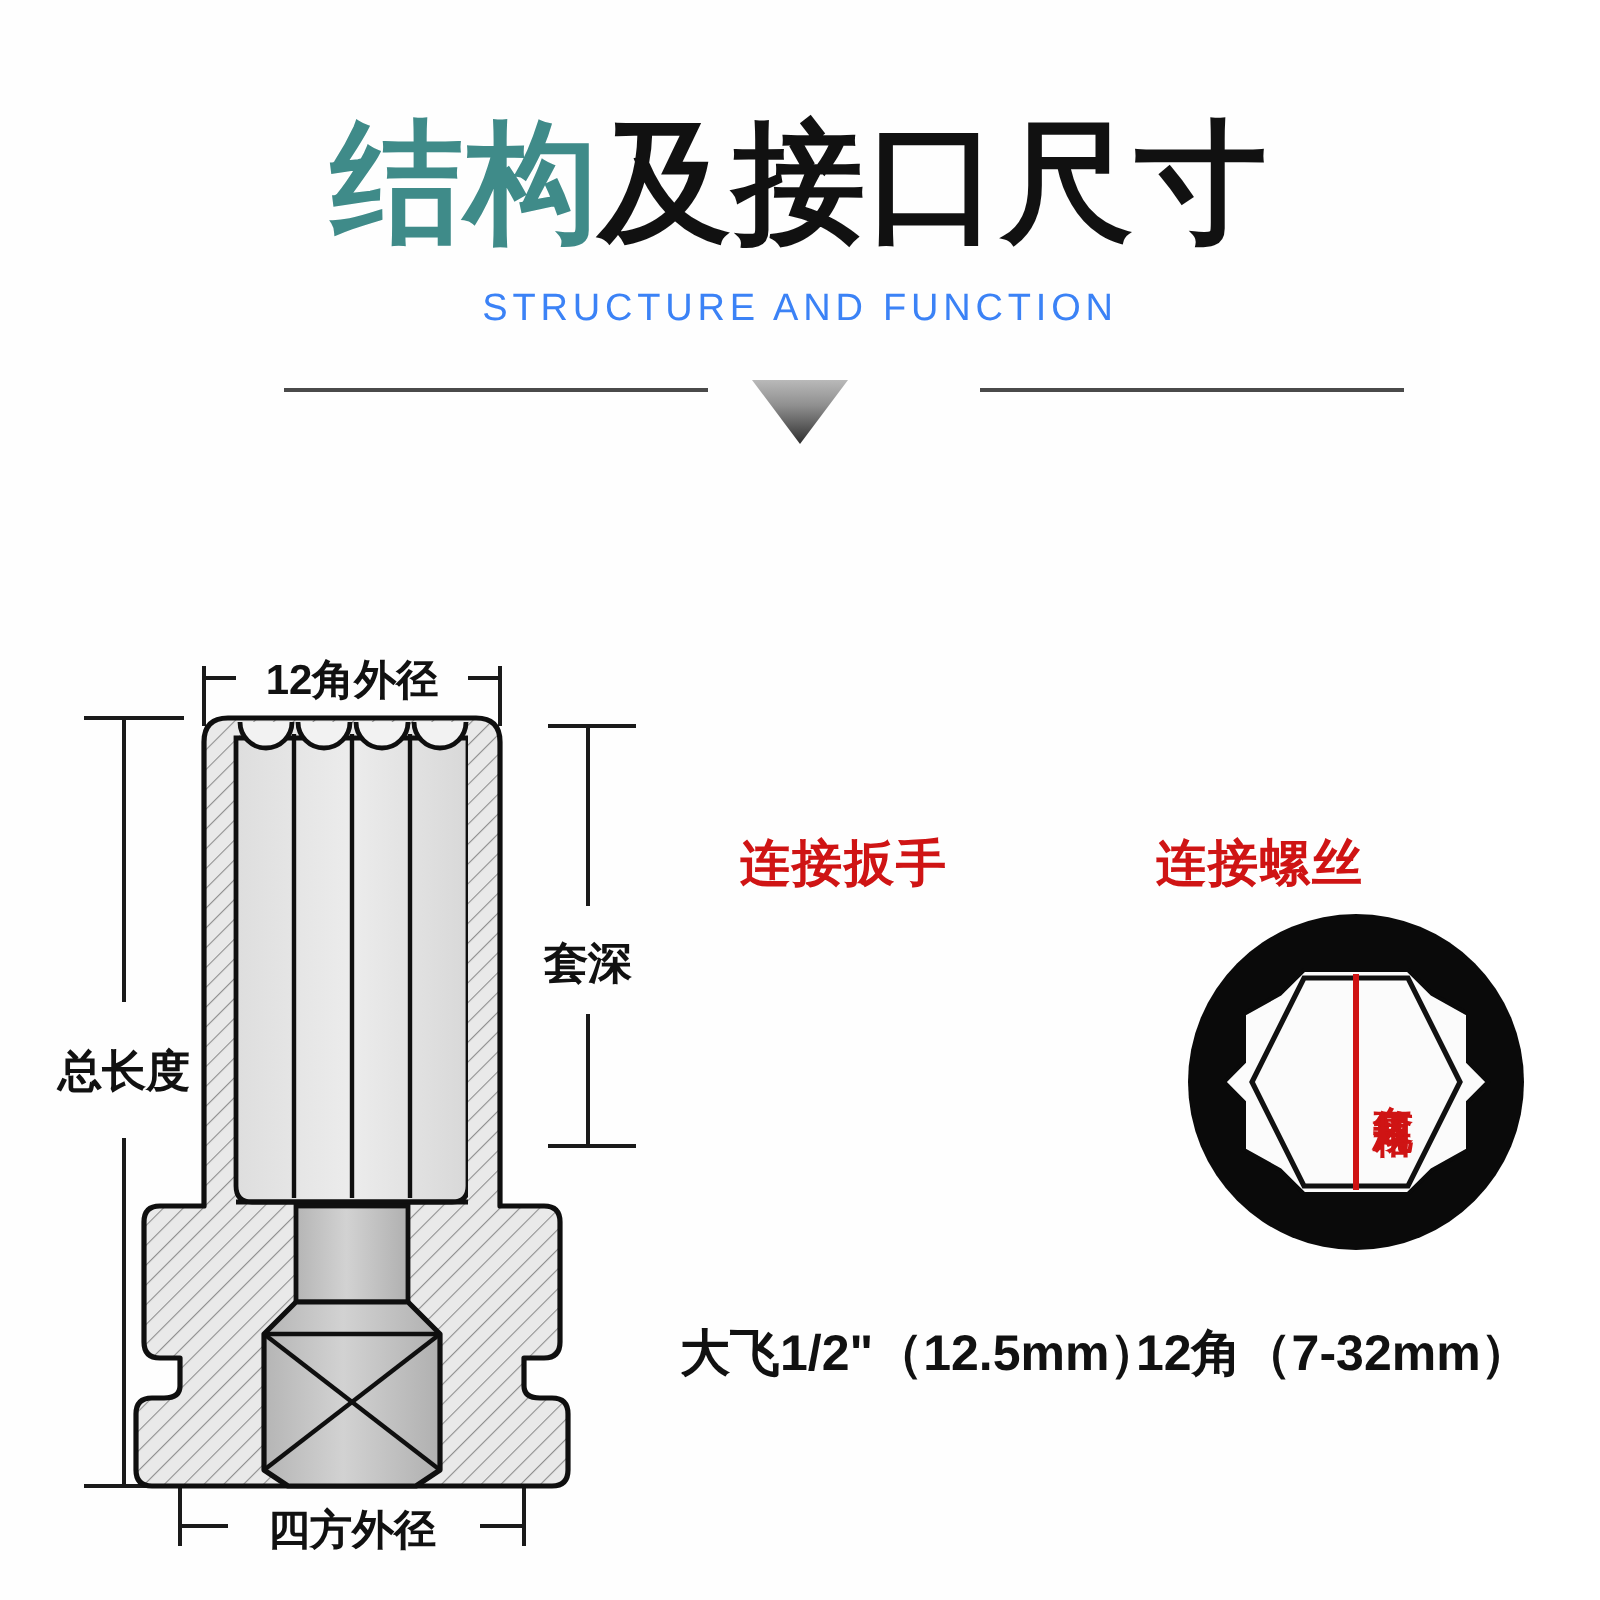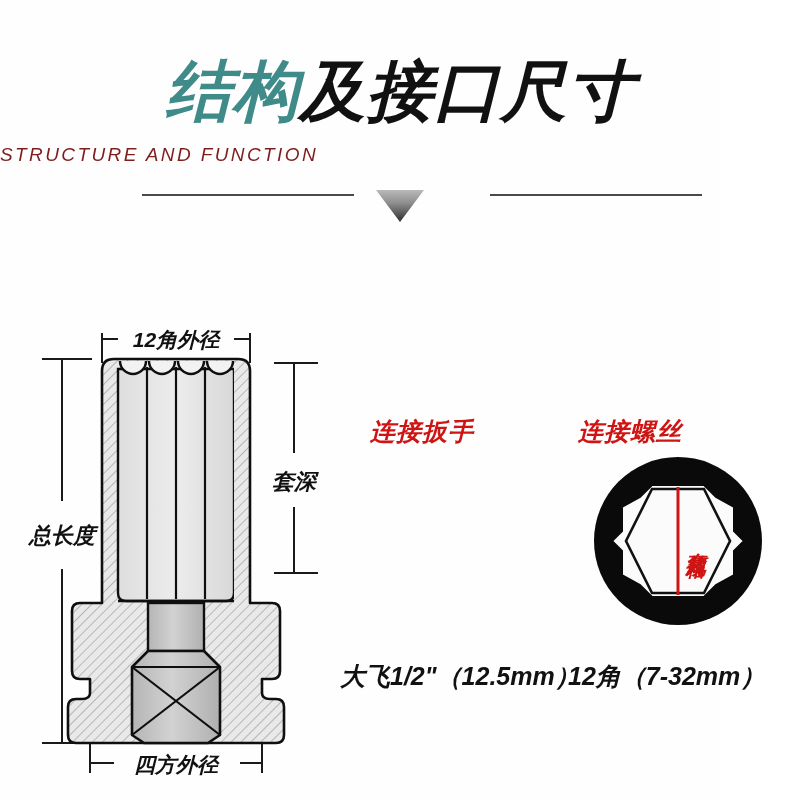--- a/index.html
+++ b/index.html
@@ -12,21 +12,20 @@
     background: #ffffff;
     font-family: "Liberation Sans", "DejaVu Sans", sans-serif;
     overflow: hidden;
     position: relative;
   }
   .page {
     position: relative;
     width: 720px;
     height: 800px;
     background: #fefefe;
-    font-style: italic;
   }
 
   
   .header {
     position: absolute;
     top: 0;
     left: 0;
     width: 800px;
     height: 240px;
   }
@@ -46,24 +45,24 @@
     font-family: "Liberation Sans", "DejaVu Sans", sans-serif;
   }
   .title-accent { color: #3f8b89; }
   .title-main   { color: #111111; }
 
   .subtitle {
     position: absolute;
     top: 144px;
     left: 0;
     width: 800px;
-    text-align: left;
+    text-align: center;
     font-size: 19px;
     letter-spacing: 2.4px;
-    color: #7f1d1d;
+    color: #3b82f6;
     font-weight: 500;
   }
 
   .rule {
     position: absolute;
     top: 194px;
     height: 2px;
     background: #4a4a4a;
   }
   .rule-left  { left: 142px; width: 212px; }

